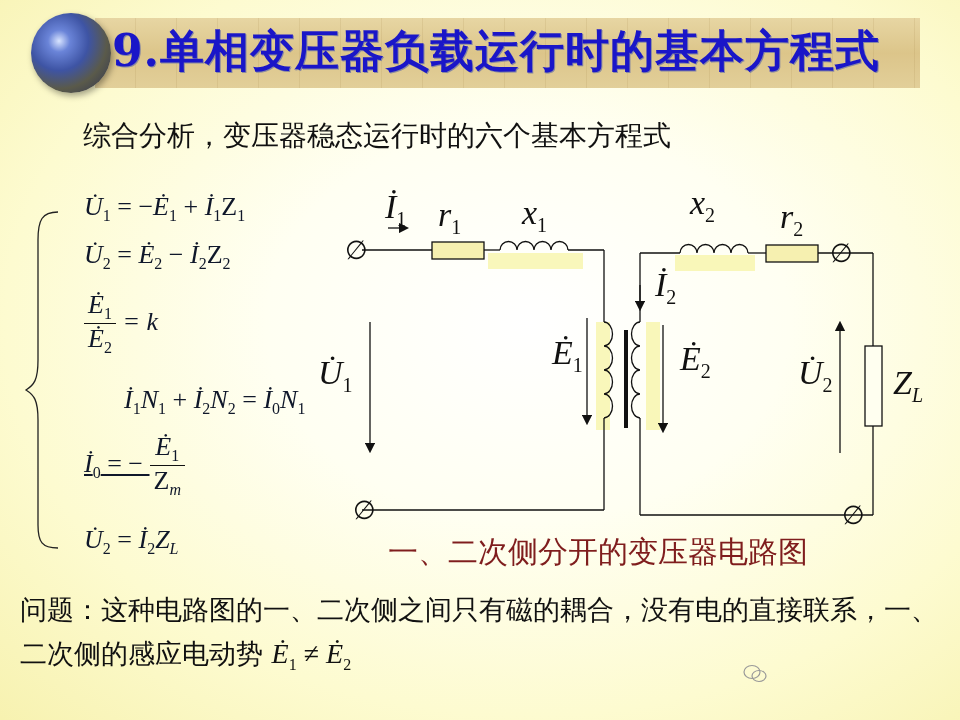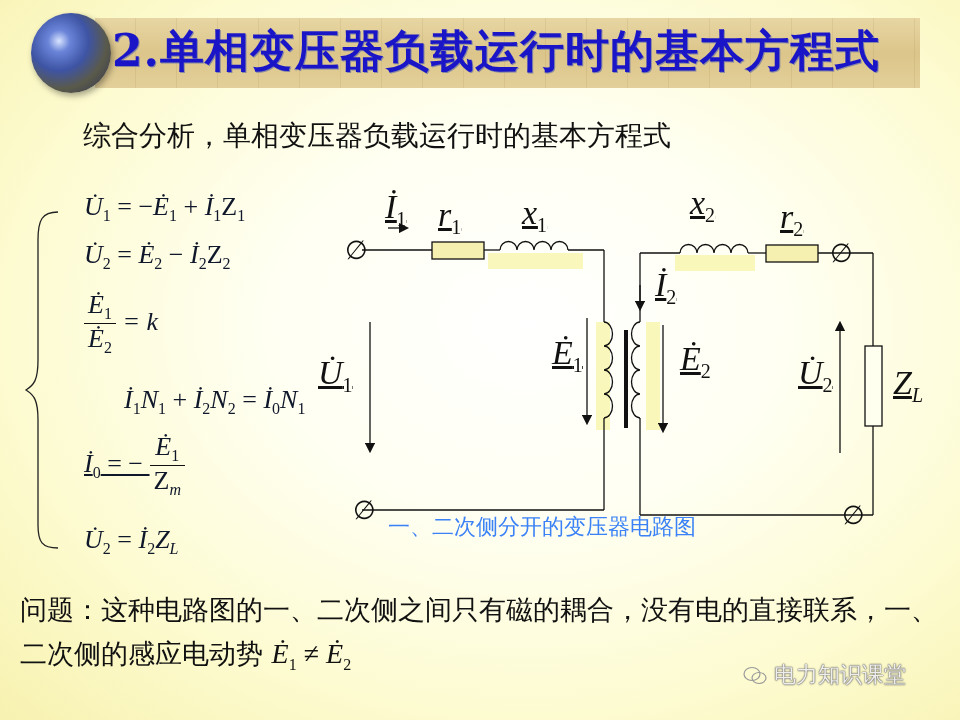--- a/index.html
+++ b/index.html
@@ -29,44 +29,44 @@
   .subtitle {
     position:absolute; left:83px; top:117px; font-size:28px; color:#111; white-space:nowrap;
   }
   .brace { position:absolute; left:20px; top:210px; }
   .eq { position:absolute; left:84px; font-family:"Liberation Serif", serif; font-style:italic; font-size:26px; color:#0f172a; white-space:nowrap; }
   .eq sub { font-style:normal; font-size:16px; }
   .frac { display:inline-block; vertical-align:middle; text-align:center; }
   .frac .num { display:block; border-bottom:1.5px solid #111; padding:0 4px; }
   .frac .den { display:block; padding:0 4px; }
   .circuit { position:absolute; left:0; top:0; }
-  .lbl { position:absolute; font-family:"Liberation Serif", serif; font-style:italic; font-size:34px; color:#111; white-space:nowrap;text-decoration:underline; }
+  .lbl { position:absolute; font-family:"Liberation Serif", serif; font-style:italic; font-size:34px; color:#111; white-space:nowrap; }
   .lbl sub { font-style:normal; font-size:20px; }
   .caption {
-    position:absolute; left:388px; top:512px; font-size:22px; color:#3b82f6; white-space:nowrap;
+    position:absolute; left:388px; top:532px; font-size:30px; color:#7f1d1d; white-space:nowrap;
   }
   .question {
     position:absolute; left:20px; top:588px; width:920px; font-size:27px; color:#111; line-height:44px;
   }
   .question .math { font-family:Liberation Serif, serif; font-style:italic; font-size:28px; }
   .question .math sub { font-style:normal; font-size:16px; }
   .watermark {
     position:absolute; left:742px; top:660px; font-size:22px; color:#eee; white-space:nowrap;
     text-shadow: 0 0 2px #555, 0 0 1px #333;
   }
   .watermark .icon { display:inline-block; width:26px; height:22px; vertical-align:middle; margin-right:6px; }
 </style>
 </head>
 <body>
 
 <div class="title-bar"></div>
 <div class="globe"></div>
-<div class="title-text">2.单相变压器负载运行时的基本方程式</div>
+<div class="title-text">9.单相变压器负载运行时的基本方程式</div>
 
-<div class="subtitle">综合分析，单相变压器负载运行时的基本方程式</div>
+<div class="subtitle">综合分析，变压器稳态运行时的六个基本方程式</div>
 
 <svg class="brace" width="40" height="340" viewBox="0 0 40 340">
   <path d="M38 2 C22 2 18 10 18 30 L18 150 C18 170 14 175 6 180 C14 185 18 190 18 210 L18 315 C18 332 22 338 38 338" fill="none" stroke="#222" stroke-width="1.3"></path>
 </svg>
 
 <div class="eq" style="top:192px;">
   <span>U̇</span><sub>1</sub><span style="font-style:normal"> = −</span><span>Ė</span><sub>1</sub><span style="font-style:normal"> + </span><span>İ</span><sub>1</sub><span style="font-style:normal">Z</span><sub>1</sub>
 </div>
 <div class="eq" style="top:240px;">
   <span>U̇</span><sub>2</sub><span style="font-style:normal"> = </span><span>Ė</span><sub>2</sub><span style="font-style:normal"> − </span><span>İ</span><sub>2</sub><span style="font-style:normal">Z</span><sub>2</sub>
@@ -155,14 +155,14 @@
 
 <div class="question">
   <span>问题：这种电路图的一、二次侧之间只有磁的耦合，没有电的直接联系，一、二次侧的感应电动势</span>
   <span class="math"><span>Ė</span><sub>1</sub><span style="font-style:normal"> ≠ </span><span>Ė</span><sub>2</sub></span>
 </div>
 
 <div class="watermark">
   <svg class="icon" viewBox="0 0 26 22">
     <ellipse cx="10" cy="9" rx="8" ry="6.5" fill="none" stroke="#999" stroke-width="1.2"></ellipse>
     <ellipse cx="17" cy="13" rx="7" ry="5.5" fill="none" stroke="#999" stroke-width="1.2"></ellipse>
-  </svg><span>电力知识课堂</span>
+  </svg>
 </div>
 
 </body></html>

